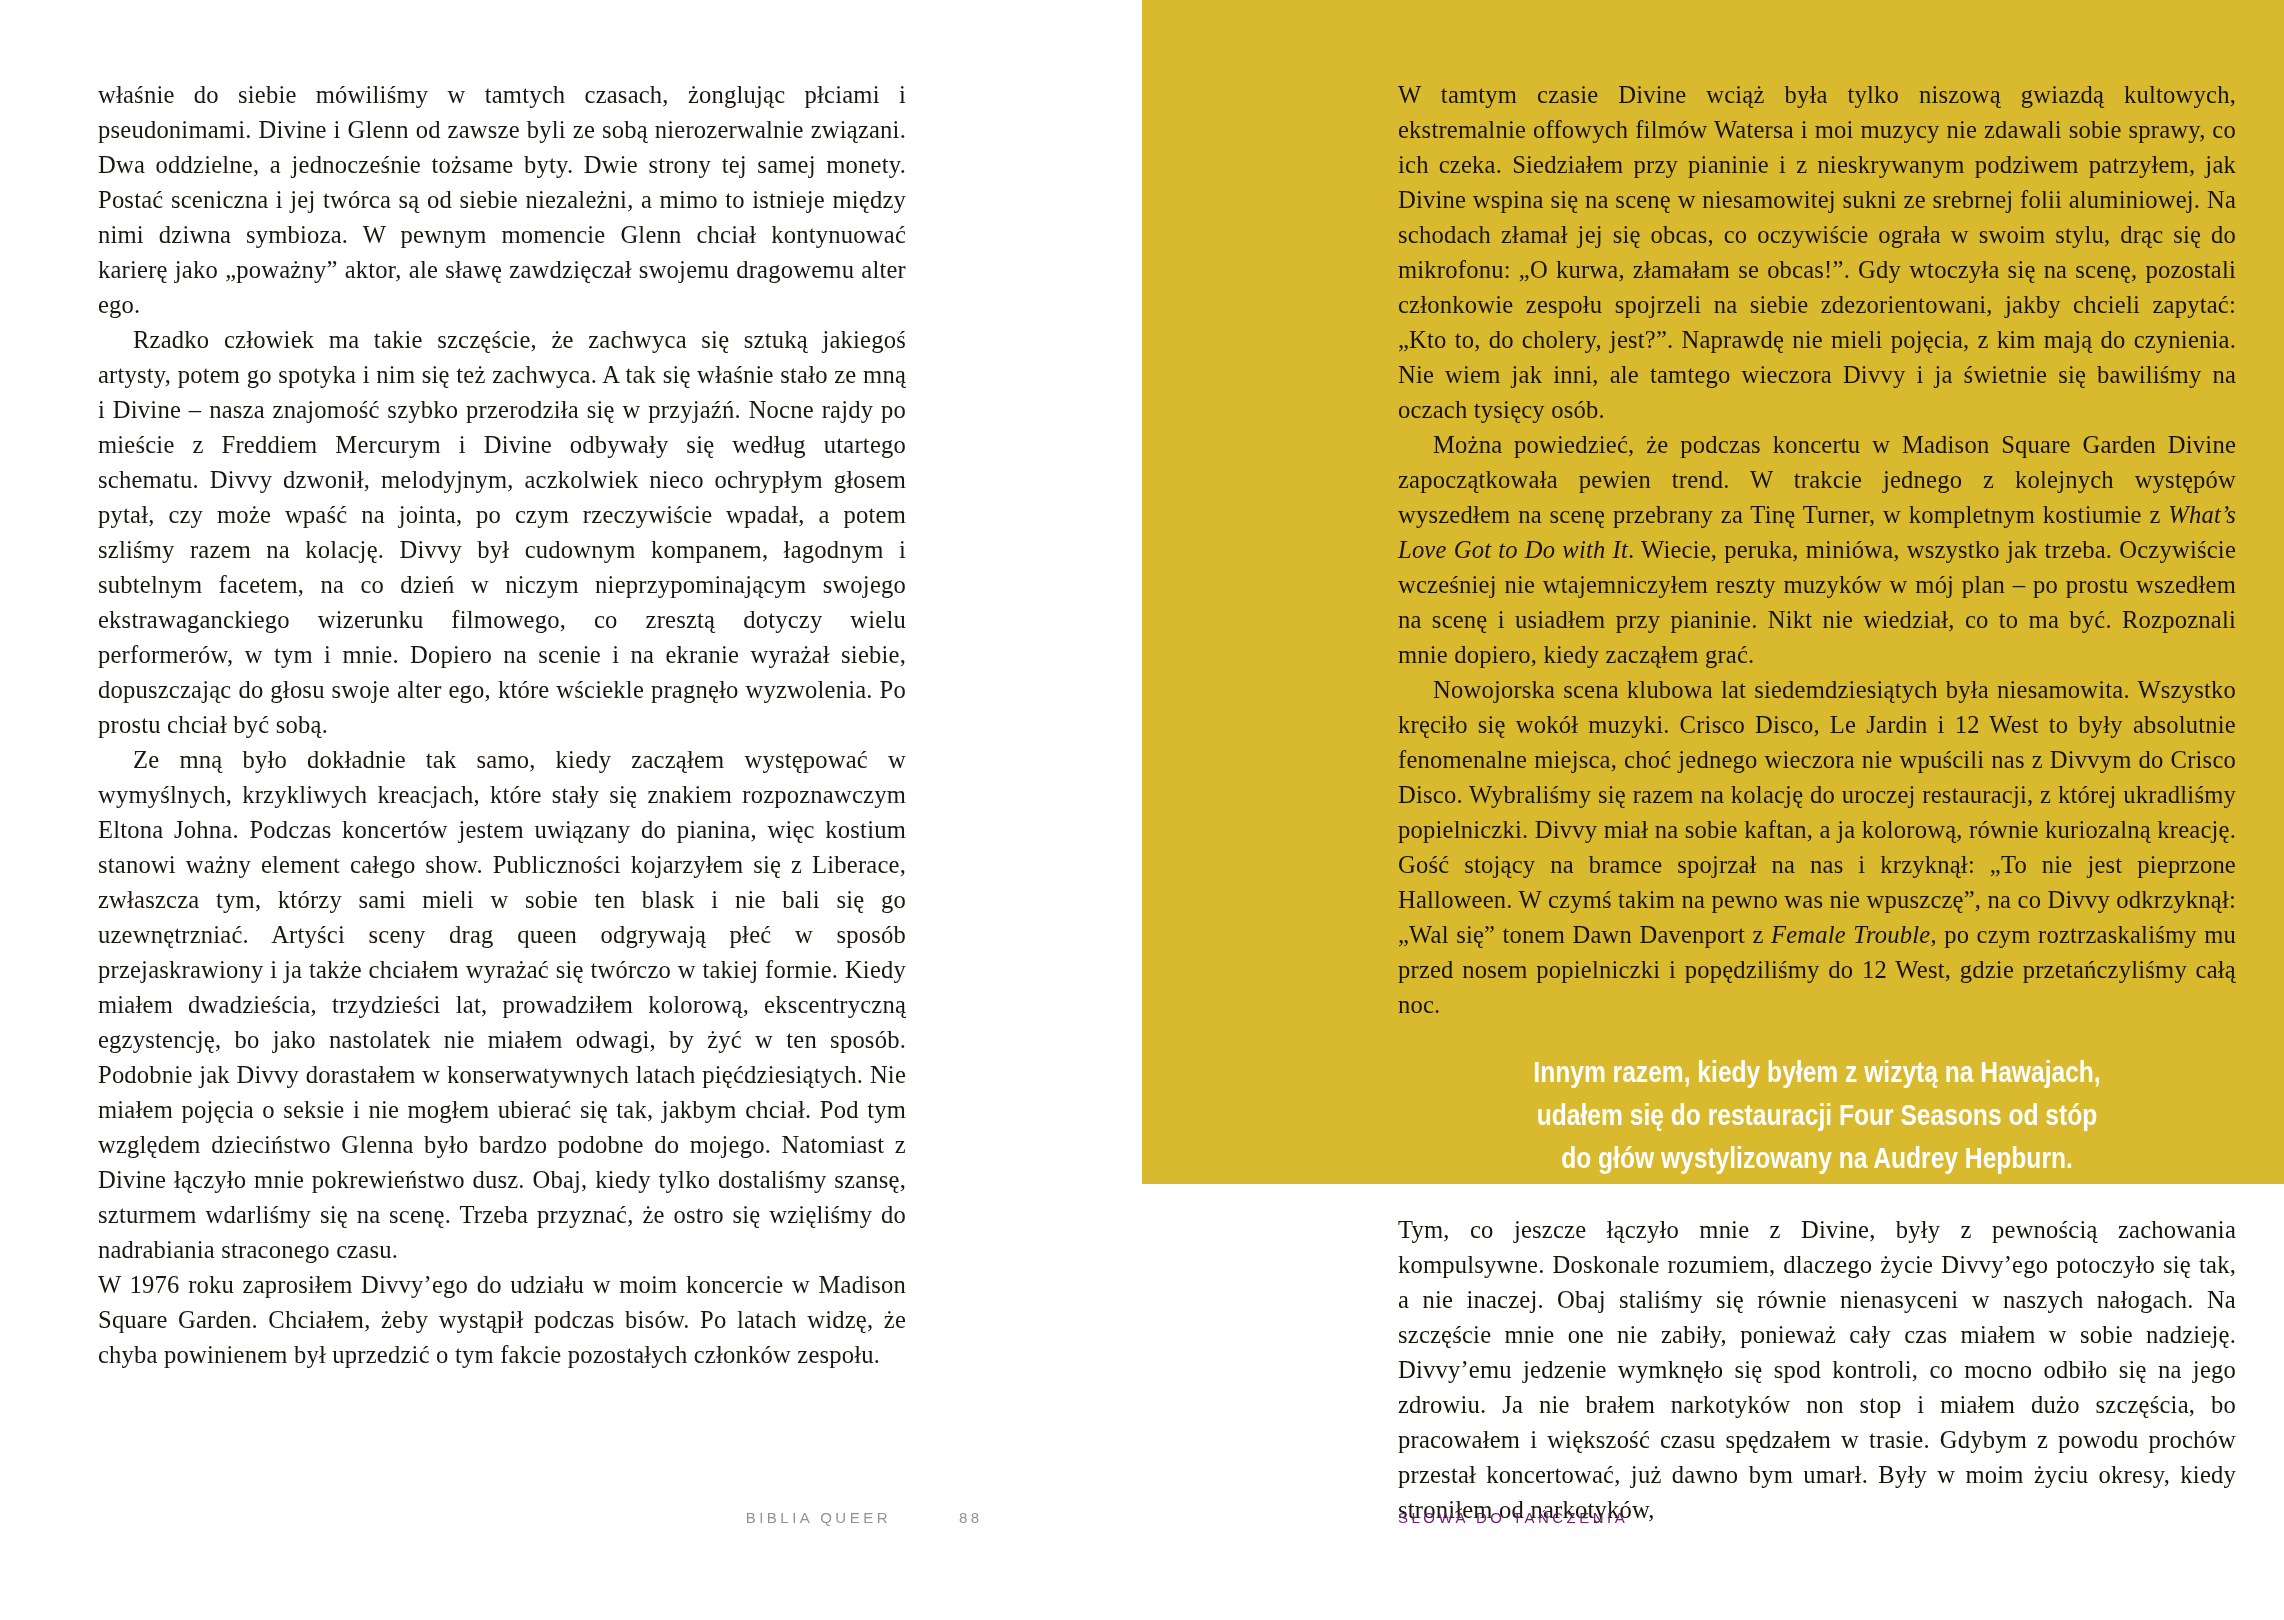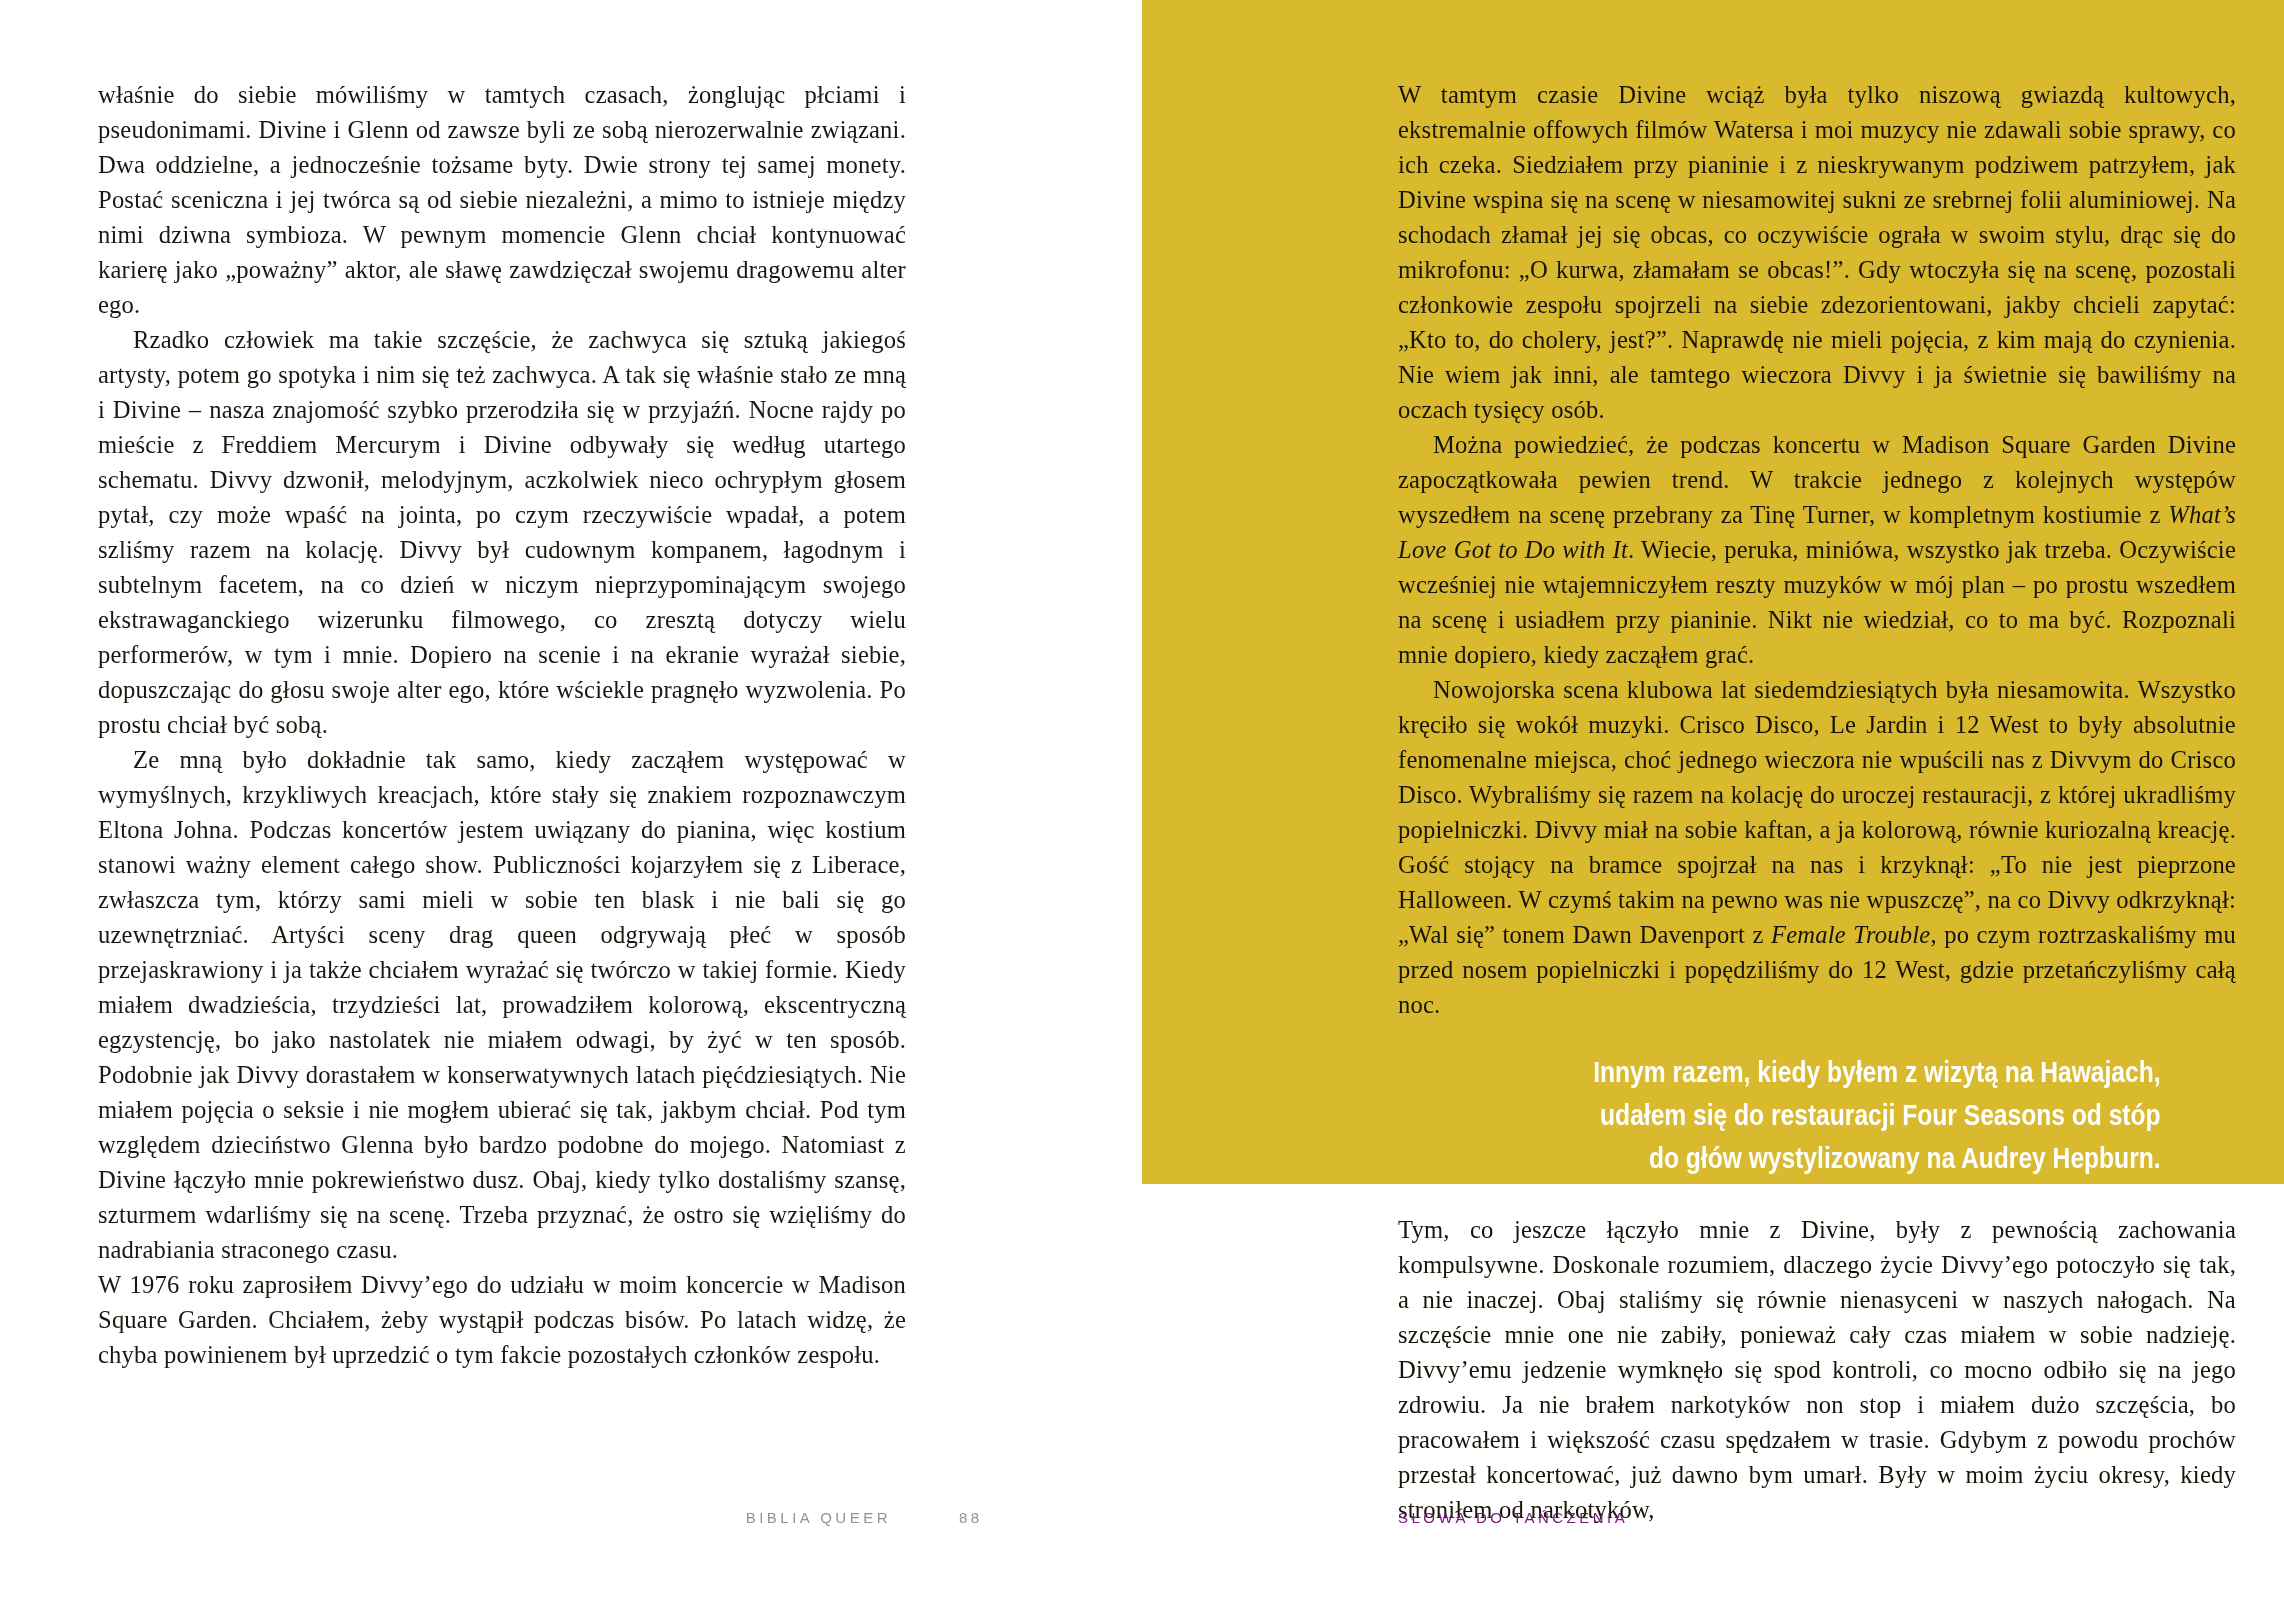--- a/index.html
+++ b/index.html
@@ -31,21 +31,21 @@
     line-height: 35px;
     text-align: justify;
     color: #1b1710;
     letter-spacing: 0.2px;
   }
   .page-right p.body-par { color: #171307; }
   p.body-par.indent { text-indent: 35px; }
   p.body-par em { font-style: italic; }
 
   .pull-quote {
-    text-align: right;
+    text-align: center;
     font-family: "Liberation Sans", sans-serif;
     font-weight: 700;
   }
   .pull-quote .quote-line {
     white-space: nowrap;
     font-size: 30px;
     line-height: 43px;
     transform: scaleX(0.82);
     transform-origin: 50% 50%;
     letter-spacing: 0px;

